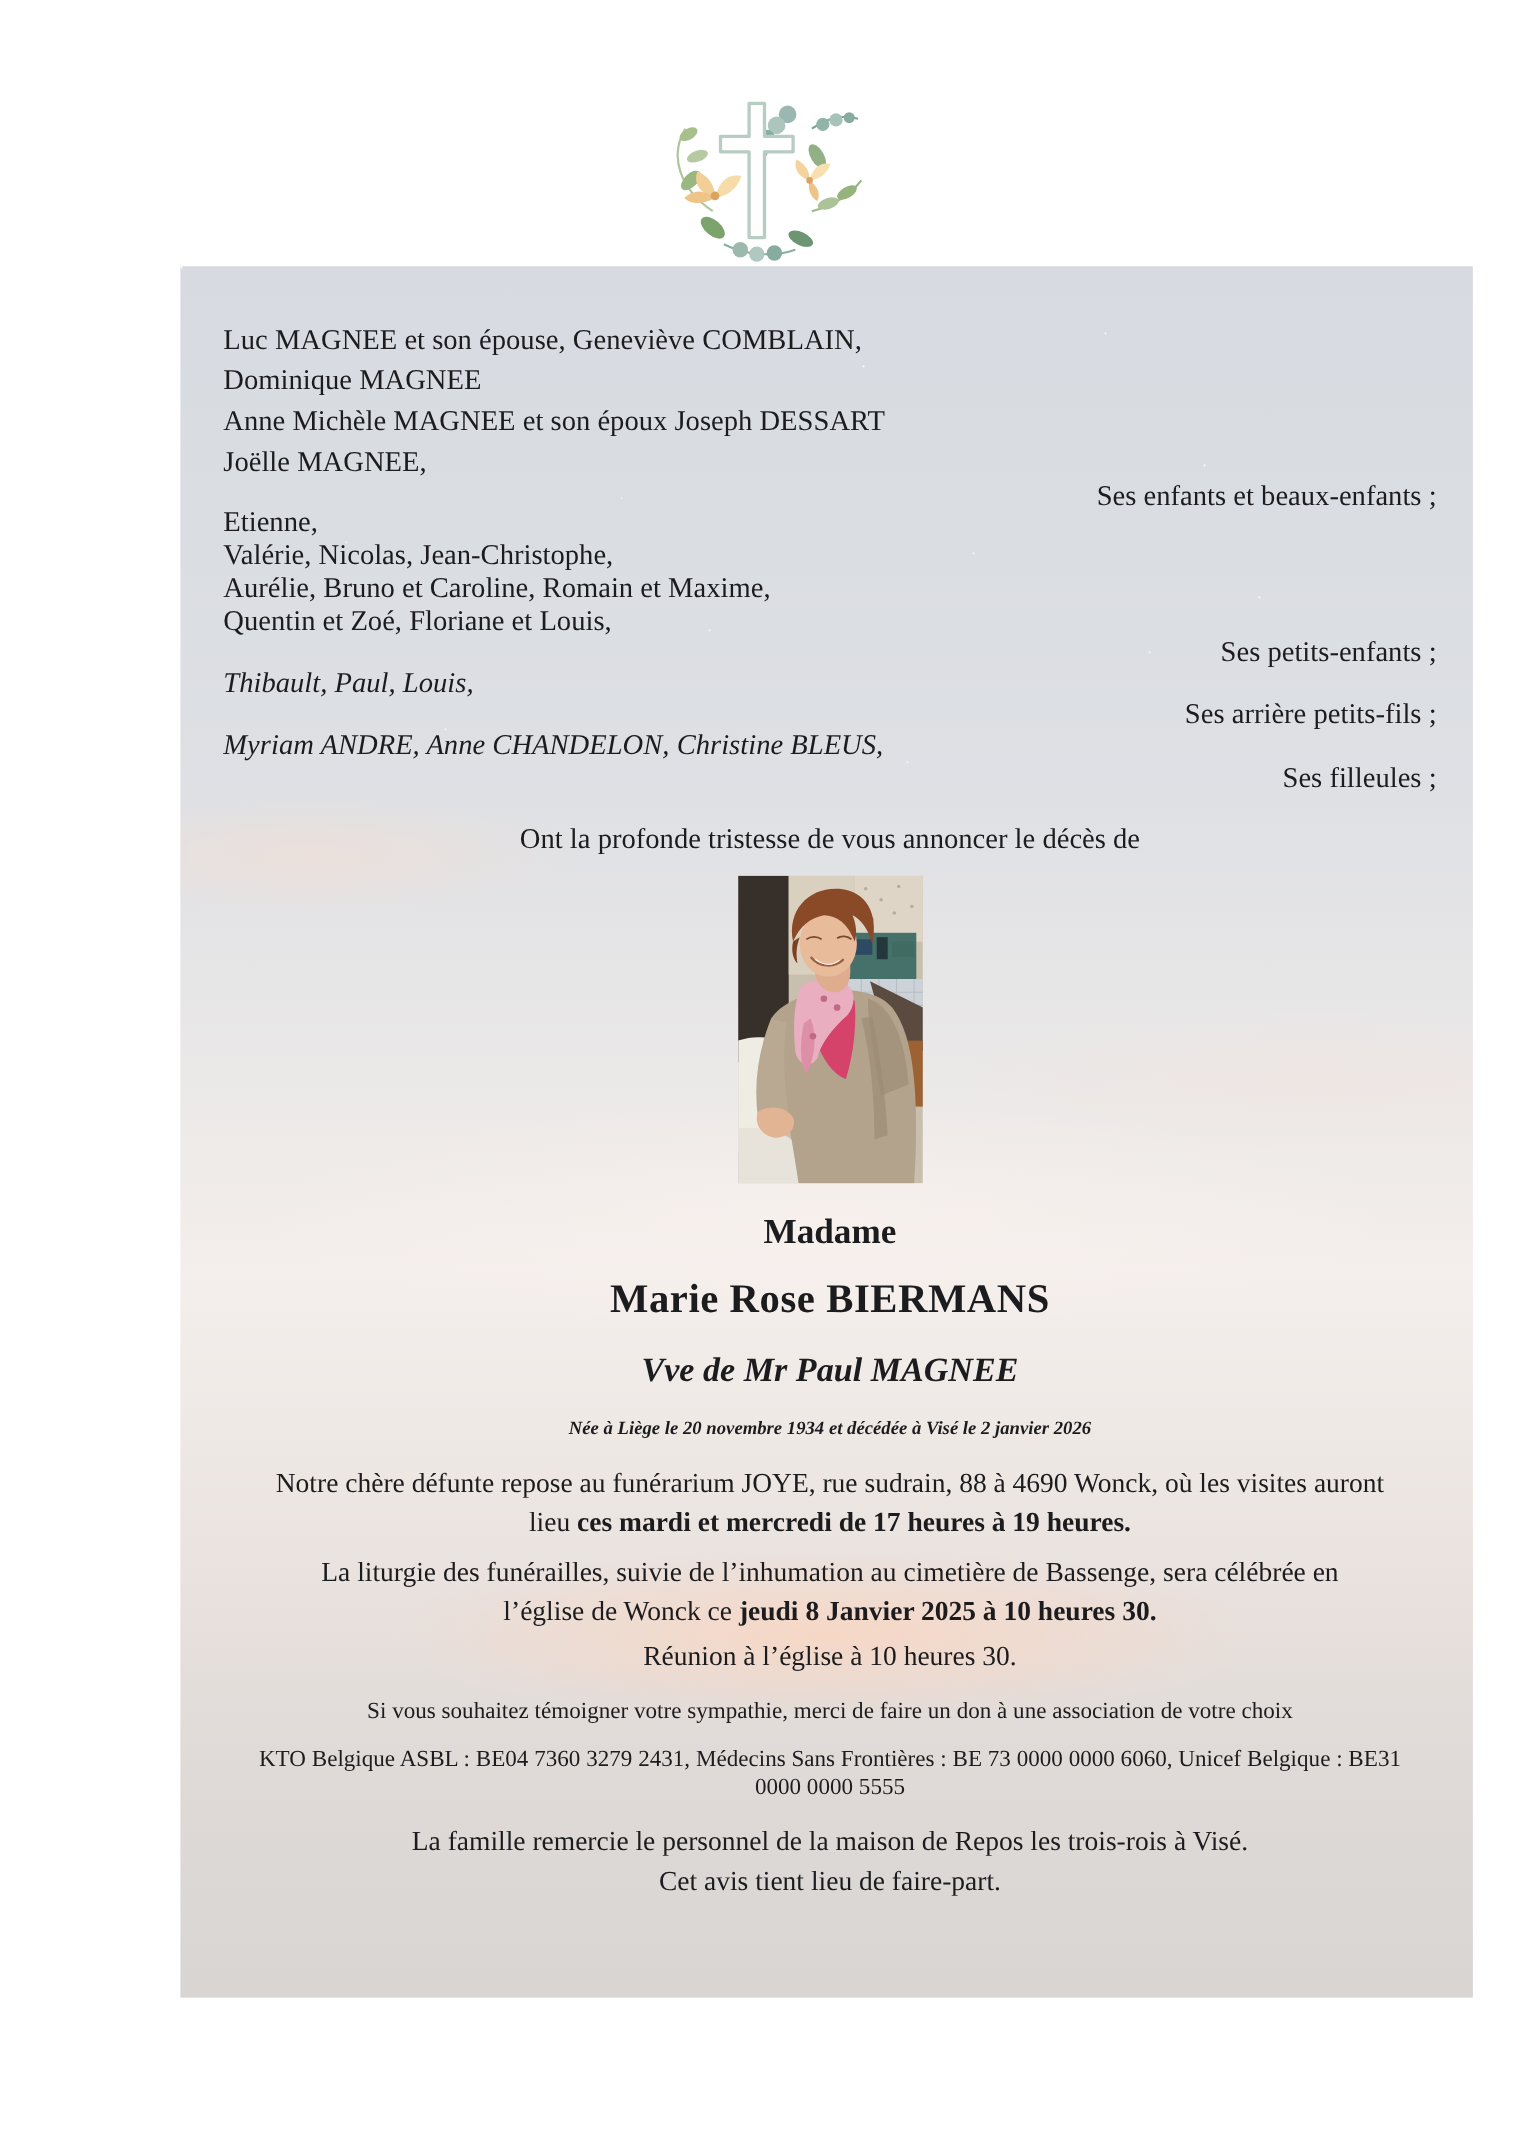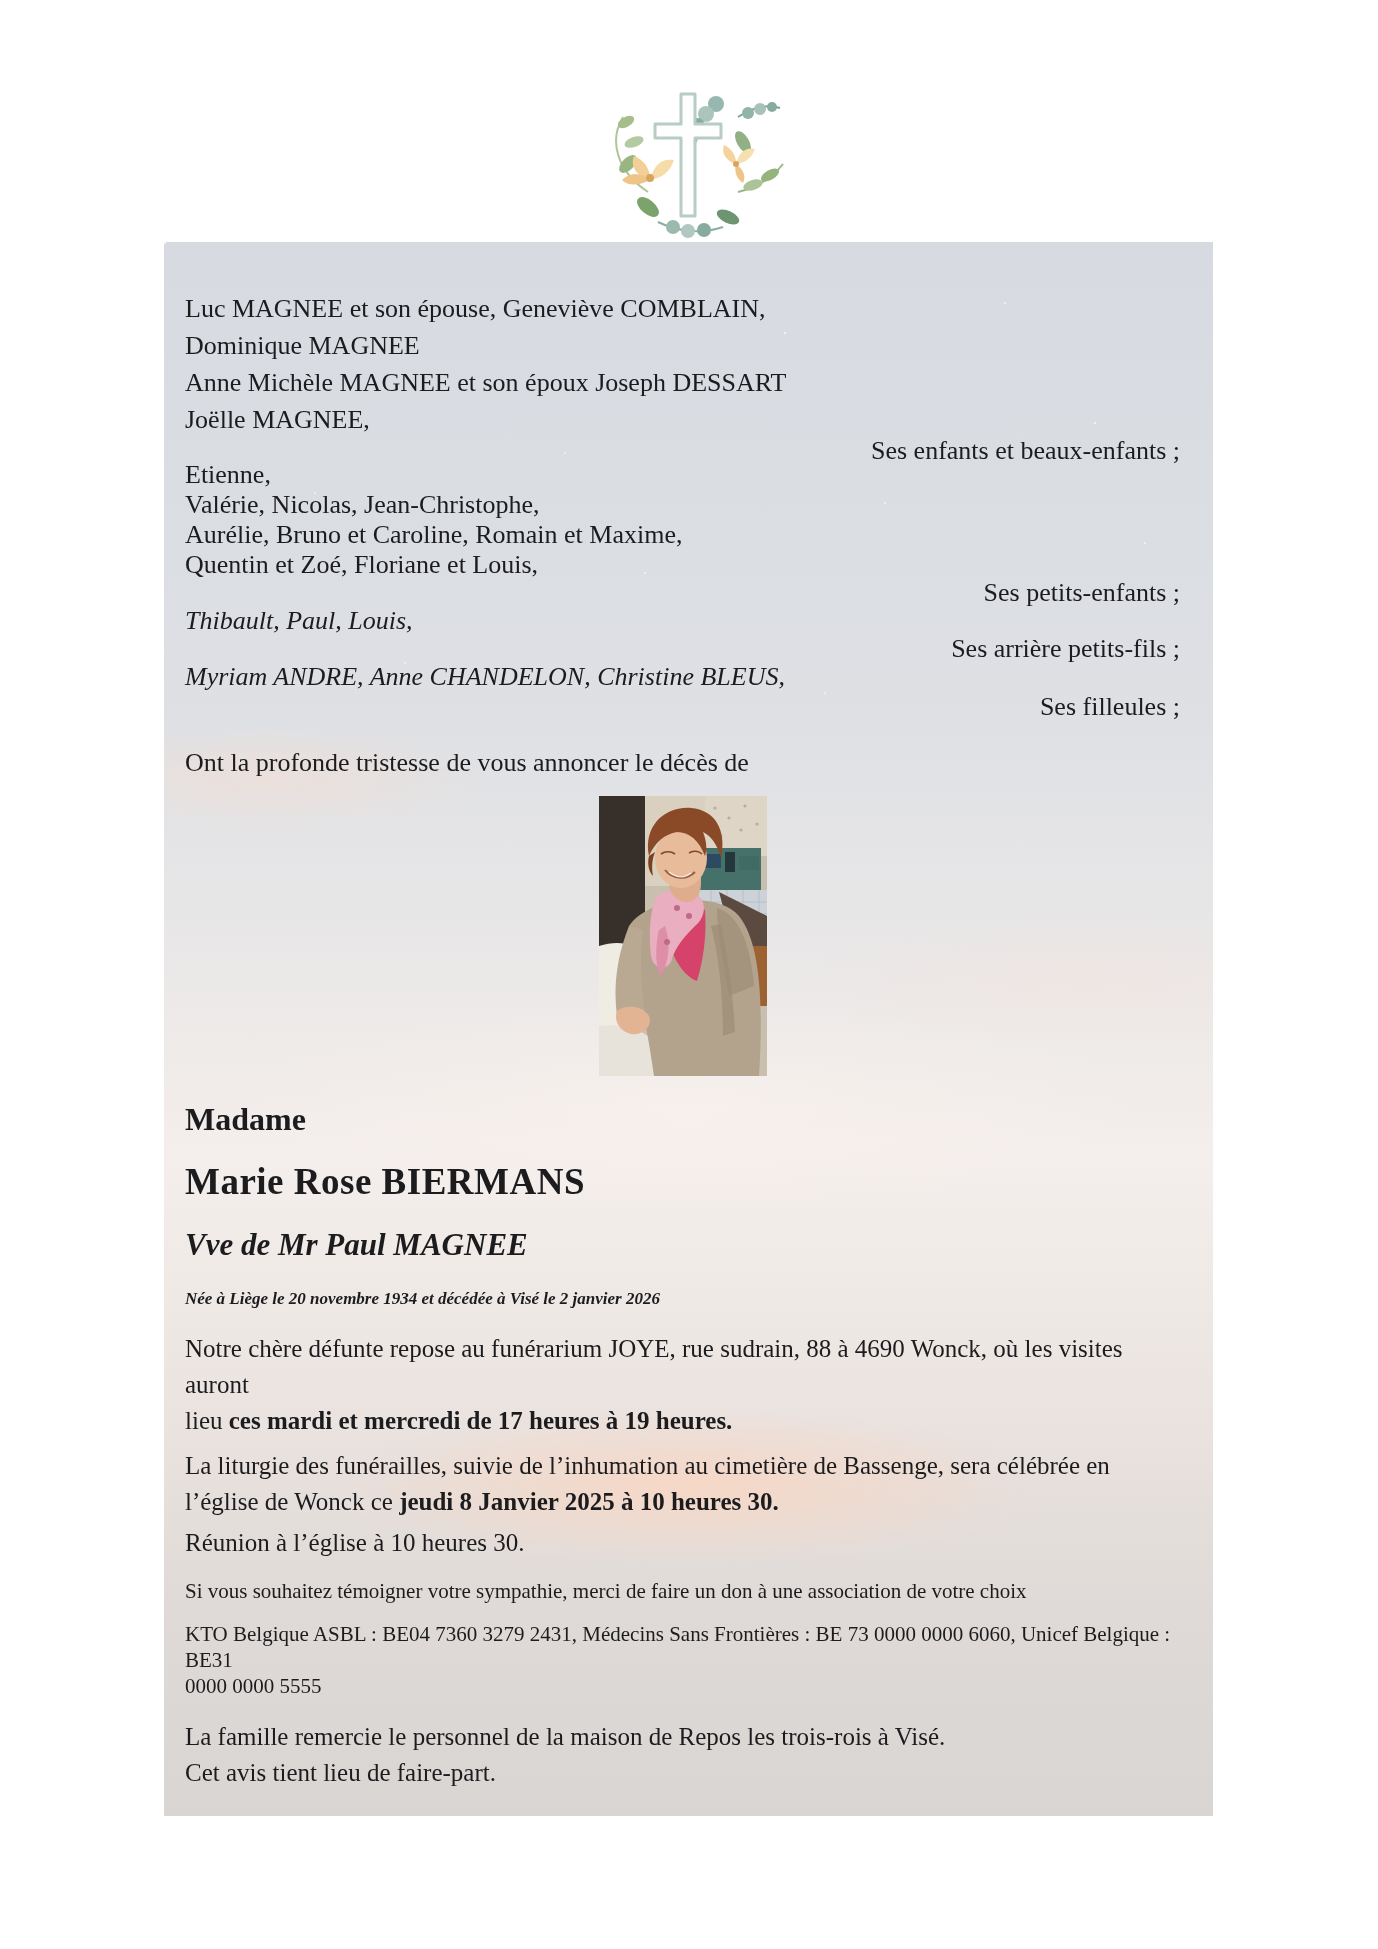--- a/index.html
+++ b/index.html
@@ -9,42 +9,42 @@
     font-family:"Liberation Serif","DejaVu Serif",serif;
     color:#1c1c1e;
     overflow:hidden;
   }
   
   .decoration{
     position:absolute;left:588px;top:72px;width:200px;height:172px;
   }
   
   .card{
-    position:absolute;left:164px;top:242px;width:1049px;height:1574px;
-    box-sizing:border-box;padding:48px 33px 0 21px;
+    position:absolute;left:164px;top:242px;width:1175px;height:1574px;
+    box-sizing:border-box;padding:48px 33px 0 39px;
     background:
       radial-gradient(48% 7% at 50% 79%, rgba(249,214,194,0.85), rgba(249,214,194,0) 72%),
       radial-gradient(30% 5% at 10% 34%, rgba(244,222,210,0.55), rgba(244,222,210,0) 70%),
       radial-gradient(40% 6% at 88% 47%, rgba(242,227,221,0.45), rgba(242,227,221,0) 70%),
       radial-gradient(60% 9% at 50% 55%, rgba(250,242,238,0.6), rgba(250,242,238,0) 75%),
       linear-gradient(180deg,#d7dbe1 0%,#dadde2 16%,#dee0e4 30%,#e7e6e7 42%,#efebe9 52%,#f4eeec 58%,#efe9e6 67%,#e8e1de 77%,#dfdad7 87%,#d8d5d3 100%);
   }
   
   .stars{position:absolute;left:0;top:0;width:2px;height:2px;border-radius:50%;
     background:rgba(255,255,255,0.9);
     box-shadow: 620px 90px 0 rgba(255,255,255,.8), 840px 60px 0 rgba(255,255,255,.7),
       300px 140px 0 rgba(255,255,255,.6), 930px 180px 0 rgba(255,255,255,.8),
       150px 250px 0 rgba(255,255,255,.6), 720px 260px 0 rgba(255,255,255,.7),
       480px 330px 0 rgba(255,255,255,.6), 880px 350px 0 rgba(255,255,255,.7),
       240px 420px 0 rgba(255,255,255,.6), 660px 450px 0 rgba(255,255,255,.6),
       980px 300px 0 rgba(255,255,255,.7), 400px 210px 0 rgba(255,255,255,.5);}
   .line{font-size:26px;line-height:37px;text-align:left;}
   .line.sm{line-height:30px;}
   .rlabel{font-size:26px;line-height:26px;text-align:right;}
-  .center{}
+  .center{text-align:center;}
   .grp2{margin-top:-4px;}
   .mt0{margin-top:0;font-style:italic;}
   .r2{margin-top:0;}
   .r4{margin-top:2px;}
   .intro{font-size:26px;line-height:30px;margin-top:28px;}
   .photo-wrap{margin-top:18px;text-align:center;height:280px;}
   .photo{display:inline-block;width:168px;height:280px;position:relative;overflow:hidden;}
   .h-madame{font-size:32px;line-height:40px;font-weight:bold;margin-top:23px;}
   .h-name{font-size:37px;line-height:44px;font-weight:bold;margin-top:21px;letter-spacing:0.5px;}
   .h-widow{font-size:31px;line-height:40px;font-weight:bold;font-style:italic;margin-top:21px;}

